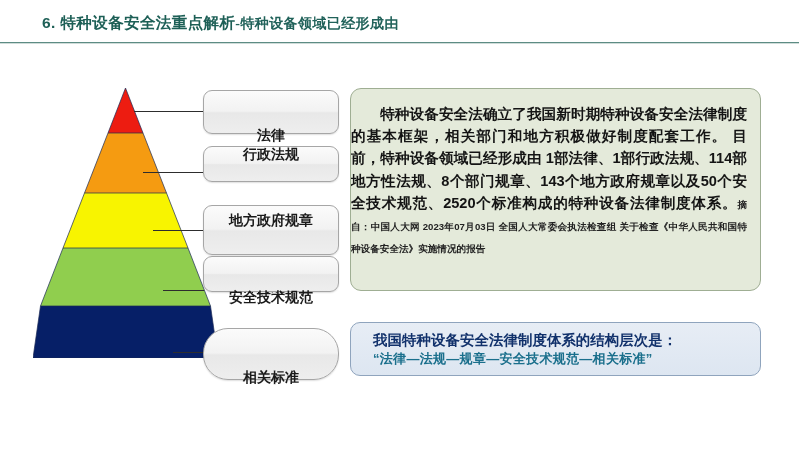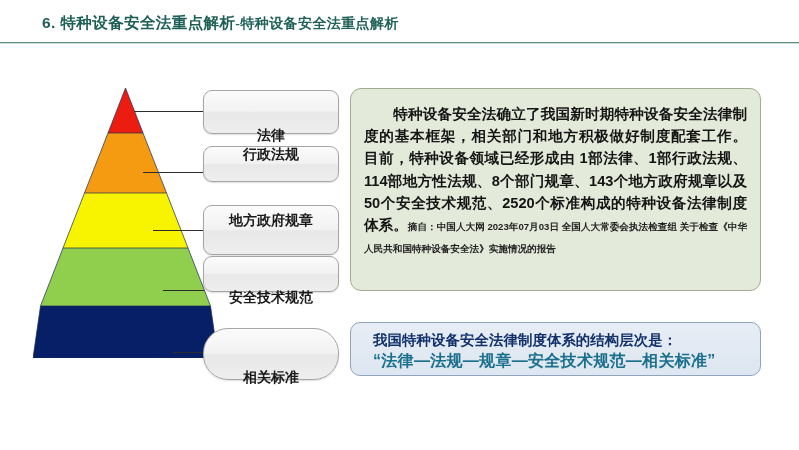--- a/index.html
+++ b/index.html
@@ -95,21 +95,21 @@
   
   #green-panel {
     position: absolute;
     left: 350px;
     top: 88px;
     width: 411px;
     height: 203px;
     background: #e4eada;
     border: 1.1px solid #9fae93;
     border-radius: 11px;
-    padding: 14px 13px 6px 13px;
+    padding: 14px 13px 6px 0;
     overflow: hidden;
   }
   #green-panel-body {
     font-size: 14.6px;
     font-weight: 700;
     line-height: 1.52;
     color: #141414;
     text-indent: 2em;
     text-align: justify;
     font-family: "Liberation Sans", "DejaVu Sans", sans-serif;
@@ -137,33 +137,33 @@
     padding: 7px 10px 6px 22px;
   }
   #blue-line-1 {
     font-size: 14.4px;
     font-weight: 700;
     color: #11316b;
     line-height: 1.42;
     letter-spacing: 0.1px;
   }
   #blue-line-2 {
-    font-size: 16px;
+    font-size: 13px;
     font-weight: 700;
     color: #1a6f8c;
     line-height: 1.42;
     letter-spacing: 0.3px;
   }
 </style>
 </head>
 <body>
 
 <div id="slide-header">
   <div id="page-title">
-    <span>6. 特种设备安全法重点解析</span><span class="title-sub">-</span><span class="title-sub">特种设备安全法重点解析</span>
+    <span>6. 特种设备安全法重点解析</span><span class="title-sub">-</span><span class="title-sub">特种设备领域已经形成由</span>
   </div>
   <div id="title-divider"></div>
 </div>
 
 <div id="pyramid-wrap">
 
   <div class="pyr-band" style="top:0px; height:45px;">
     <svg class="tri-shape" viewBox="0 0 185 45" preserveAspectRatio="none">
       <polygon points="92.5,0 110,45 75,45" fill="#ED1C11" stroke="#1b2a55" stroke-width="0.7"></polygon>
     </svg>

